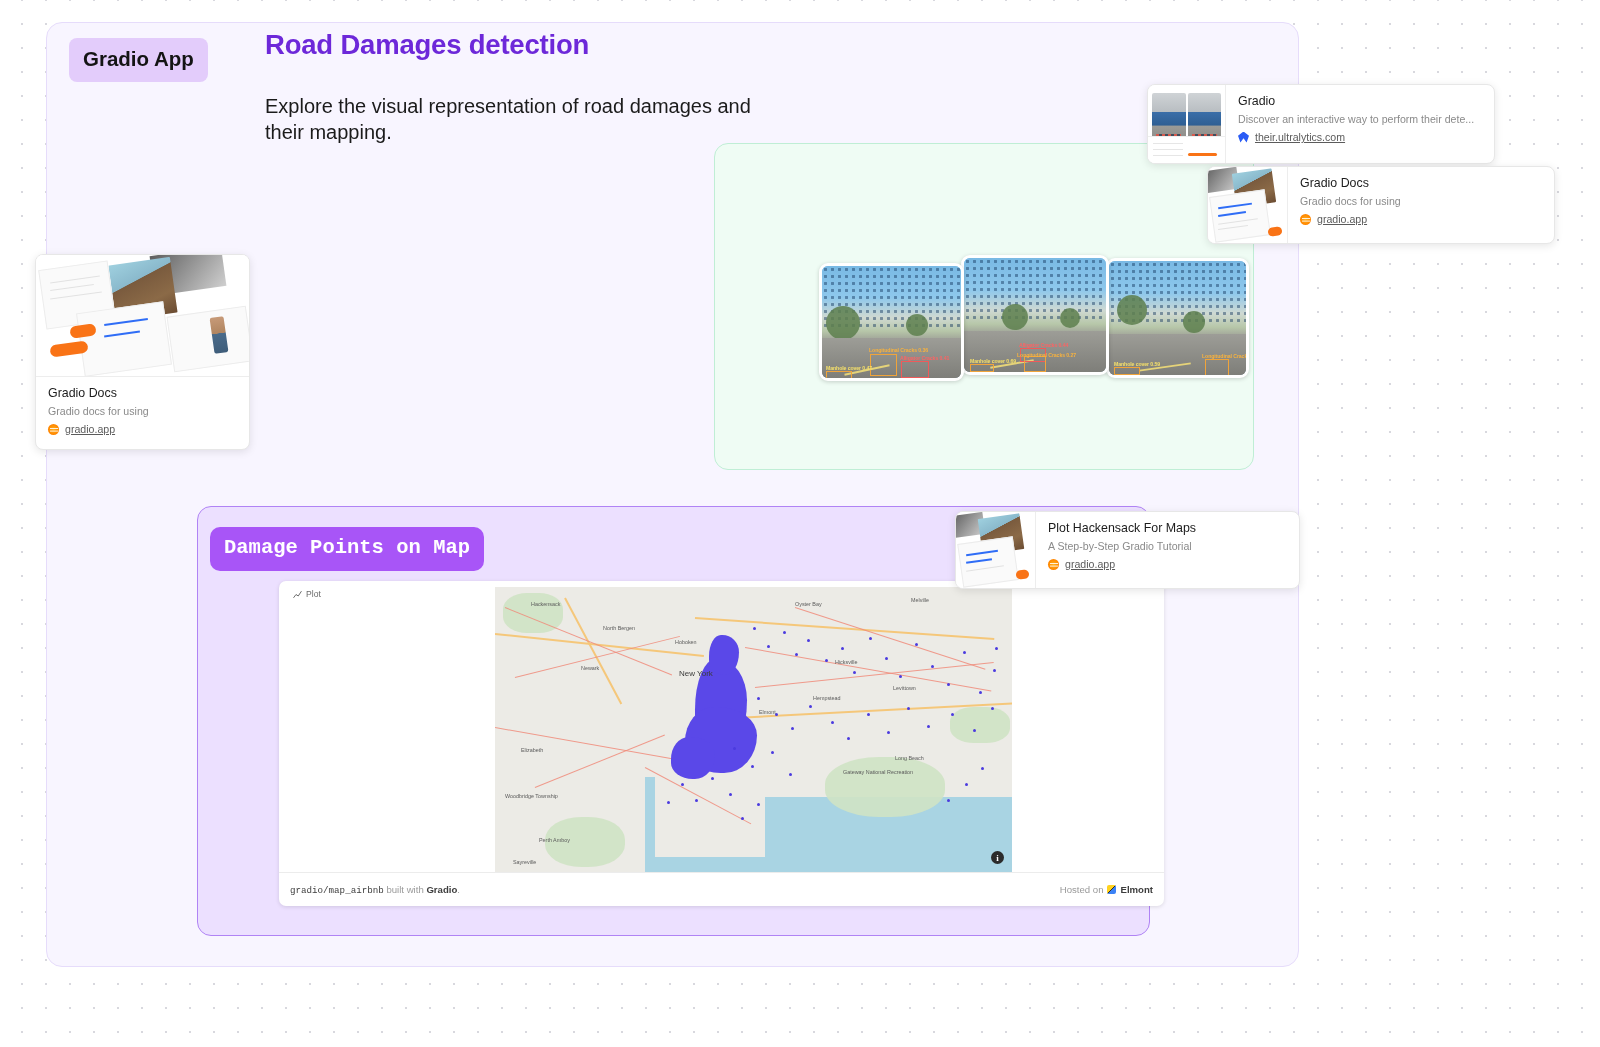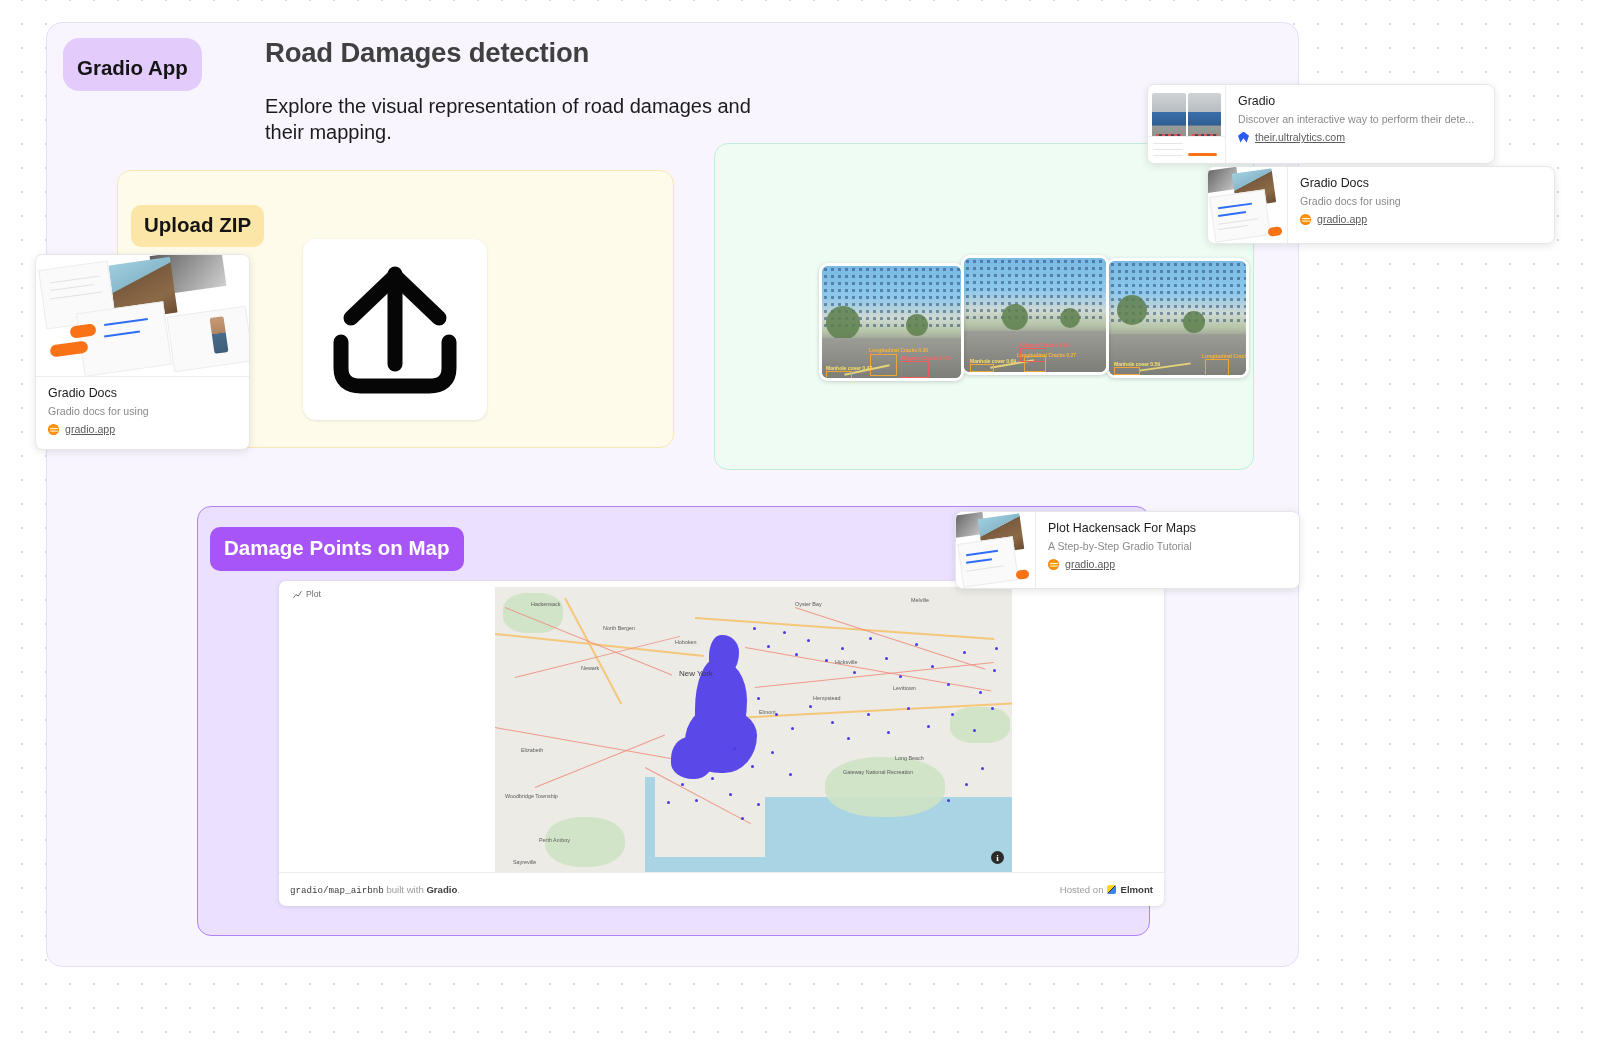--- a/index.html
+++ b/index.html
@@ -31,36 +31,36 @@
   .badge {
     display: inline-block;
     border-radius: 9px;
     font-weight: 700;
     line-height: 1;
     white-space: nowrap;
   }
 
   .badge-app {
     position: absolute;
-    left: 16px;
+    left: 22px;
     top: 15px;
     background: #e3ccfb;
     color: #141414;
     font-size: 20.5px;
-    padding: 20px 14px 12px;
-    border-radius: 16px;
+    padding: 11px 14px 12px;
+    border-radius: 8px;
   }
 
   .app-title {
     position: absolute;
     left: 218px;
-    top: 14px;
+    top: 6px;
     font-size: 27.5px;
     font-weight: 700;
-    color: #404040;
+    color: #6d28d9;
     letter-spacing: -0.2px;
   }
 
   .app-subtitle {
     position: absolute;
     left: 218px;
     top: 70px;
     width: 500px;
     font-size: 20px;
     line-height: 26px;
@@ -215,20 +215,21 @@
   .badge-map {
     position: absolute;
     left: 12px;
     top: 20px;
     background: #a855f7;
     color: #ffffff;
     font-size: 20.5px;
     padding: 11px 14px 12px;
     border-radius: 10px;
     z-index: 5;
+    font-family: Liberation Mono, monospace;
   }
 
   .map-embed {
     position: absolute;
     left: 81px;
     top: 74px;
     width: 885px;
     height: 325px;
     background: #ffffff;
     border-radius: 7px;
@@ -512,30 +513,20 @@
 </style>
 </head>
 <body>
 
 <div class="app-card">
 
   <div class="badge badge-app">Gradio App</div>
   <div class="app-title">Road Damages detection</div>
   <div class="app-subtitle">Explore the visual representation of road damages and their mapping.</div>
 
-  <div class="upload-panel">
-    <div class="badge badge-upload">Upload ZIP</div>
-    <div class="upload-box">
-      <svg width="140" height="132" viewBox="0 0 140 132">
-        <path d="M70 10 L70 100" stroke="#060606" stroke-width="15" stroke-linecap="round" fill="none"></path>
-        <path d="M26 54 L70 12 L114 54" stroke="#060606" stroke-width="15" stroke-linecap="round" stroke-linejoin="round" fill="none"></path>
-        <path d="M16 78 L16 104 Q16 122 36 122 L104 122 Q124 122 124 104 L124 78" stroke="#060606" stroke-width="15" stroke-linecap="round" stroke-linejoin="round" fill="none"></path>
-      </svg>
-    </div>
-  </div>
 
   <div class="images-panel">
 
     <div class="thumb-strip">
 
       <div class="thumb t1">
         <div class="thumb-img">
           <div class="thumb-halftone"></div>
           <div class="thumb-tree" style="left:4px;top:40px;width:34px;height:34px;"></div>
           <div class="thumb-tree" style="left:84px;top:48px;width:22px;height:22px;"></div>

